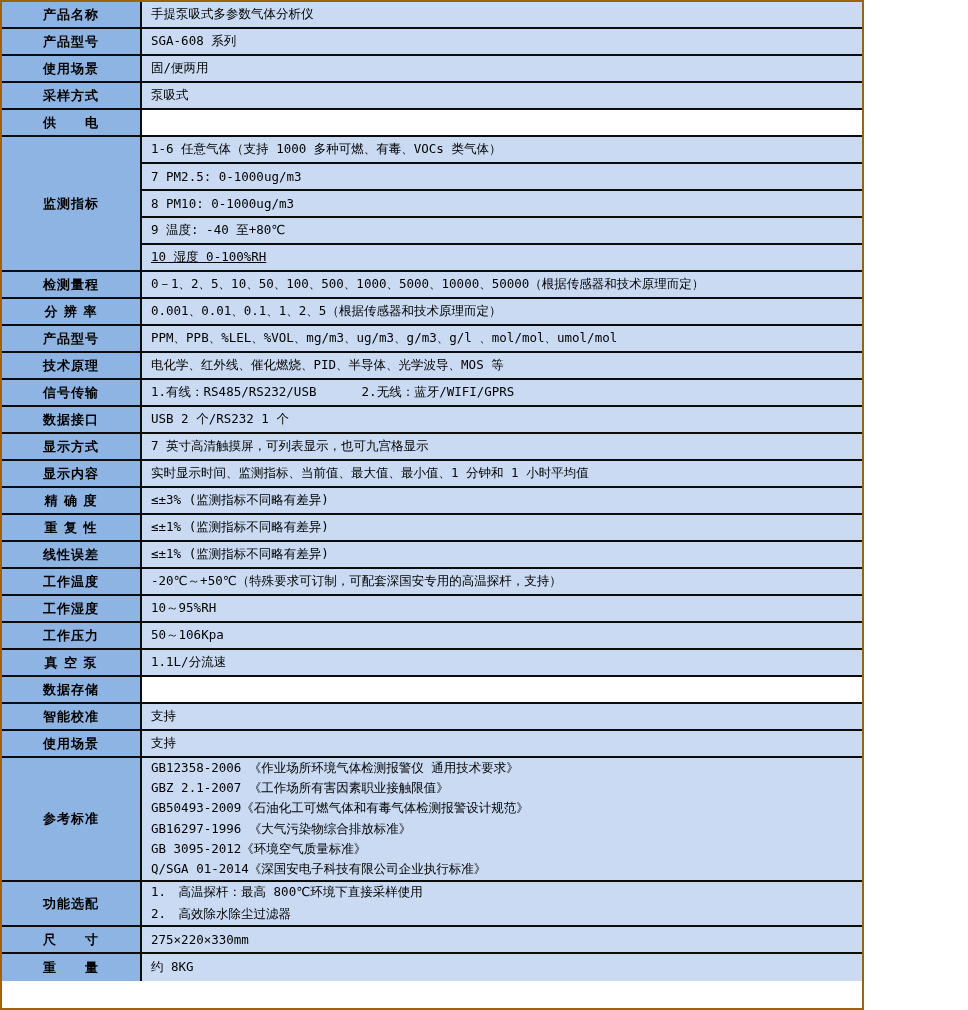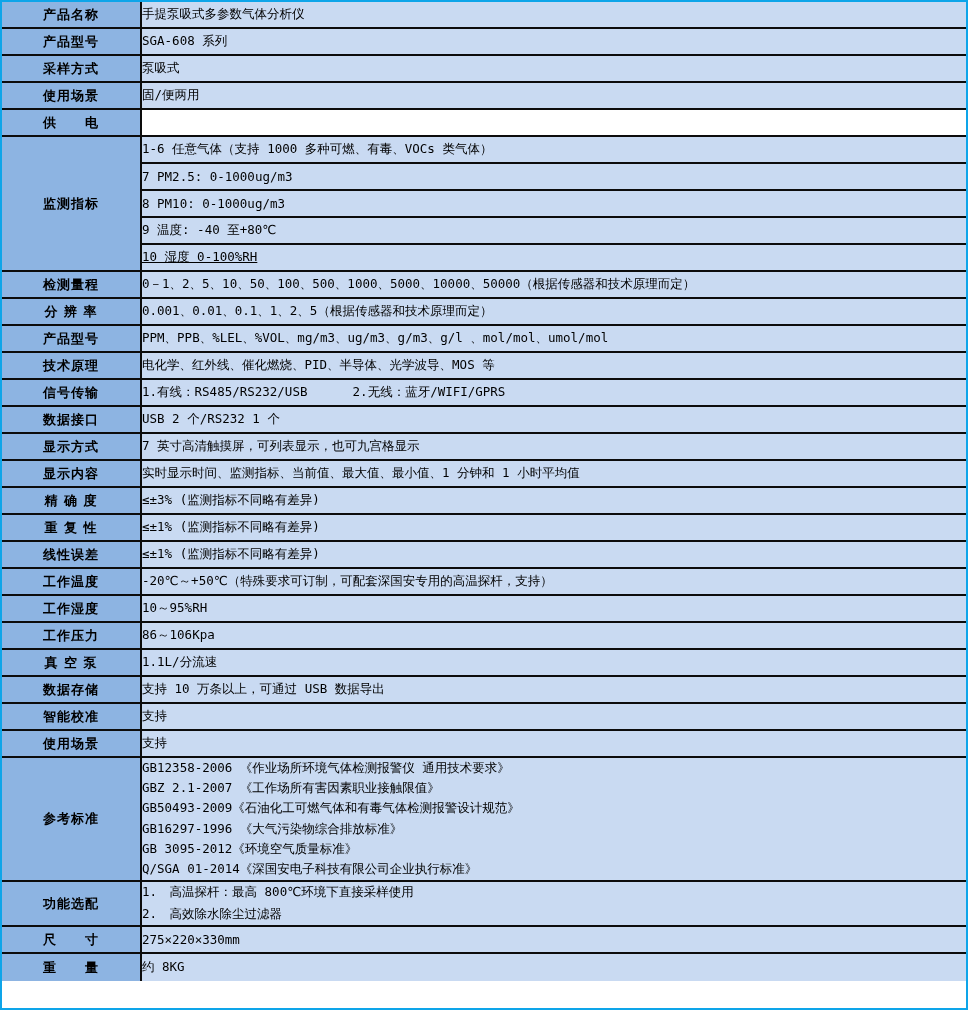--- a/index.html
+++ b/index.html
@@ -1,32 +1,32 @@
 <!DOCTYPE html>
 <html lang="zh"><head>
 <meta charset="utf-8">
 <style>
   html,body{margin:0;padding:0;background:#ffffff;}
   body{width:968px;height:1010px;overflow:hidden;
        font-family:"DejaVu Sans","Liberation Sans",sans-serif;color:#000;}
-  .spec-table{box-sizing:border-box;width:968px;height:1010px;
-       border:2px solid #0ea5e9;display:flex;flex-direction:column;}
+  .spec-table{box-sizing:border-box;width:864px;height:1010px;
+       border:2px solid #a16207;display:flex;flex-direction:column;}
   .row{box-sizing:border-box;display:flex;flex:0 0 auto;height:27px;
        border-bottom:2px solid #0c0c0c;}
   .row:last-child{border-bottom:none;}
   .row.rm{height:135px;}
   .row.rr{height:124px;}
   .row.rf{height:45px;}
   .label-cell{box-sizing:border-box;width:140px;flex:0 0 140px;
        background:#8db4e2;border-right:2px solid #0c0c0c;
        display:flex;align-items:center;justify-content:center;
        font-weight:bold;font-size:13px;letter-spacing:1px;text-align:center;}
   .value-col{flex:1;background:#c9daf2;display:flex;flex-direction:column;min-width:0;}
   .vcell{box-sizing:border-box;flex:1;display:flex;align-items:center;
-       font-size:12.5px;white-space:pre;
+       padding-left:9px;font-size:12.5px;white-space:pre;
        font-family:"DejaVu Sans Mono","DejaVu Sans",sans-serif;}
   .rm .vcell{border-bottom:2px solid #0c0c0c;}
   .rm .vcell:last-child{border-bottom:none;text-decoration:underline;}
   .rr .vcell,.rf .vcell{border-bottom:none;}
 </style>
 </head>
 <body>
 
 <div class="spec-table">
 
@@ -38,30 +38,30 @@
   </div>
 
   <div class="row">
     <div class="label-cell">产品型号</div>
     <div class="value-col">
         <div class="vcell">SGA-608 系列</div>
       </div>
   </div>
 
   <div class="row">
+    <div class="label-cell">使用场景</div>
+    <div class="value-col">
+        <div class="vcell">固/便两用</div>
+      </div>
+  </div>
+
+  <div class="row">
     <div class="label-cell">采样方式</div>
     <div class="value-col">
         <div class="vcell">泵吸式</div>
-      </div>
-  </div>
-
-  <div class="row">
-    <div class="label-cell">使用场景</div>
-    <div class="value-col">
-        <div class="vcell">固/便两用</div>
       </div>
   </div>
 
   <div class="row">
     <div class="label-cell">供　　电</div>
   </div>
 
   <div class="row rm">
     <div class="label-cell">监测指标</div>
     <div class="value-col">
@@ -160,37 +160,34 @@
   <div class="row">
     <div class="label-cell">工作湿度</div>
     <div class="value-col">
         <div class="vcell">10～95%RH</div>
       </div>
   </div>
 
   <div class="row">
     <div class="label-cell">工作压力</div>
     <div class="value-col">
-        <div class="vcell">86～106Kpa</div>
+        <div class="vcell">50～106Kpa</div>
       </div>
   </div>
 
 
   <div class="row">
     <div class="label-cell">真 空 泵</div>
     <div class="value-col">
         <div class="vcell">1.1L/分流速</div>
       </div>
   </div>
 
   <div class="row">
     <div class="label-cell">数据存储</div>
-    <div class="value-col">
-        <div class="vcell">支持 10 万条以上，可通过 USB 数据导出</div>
-      </div>
   </div>
 
   <div class="row">
     <div class="label-cell">智能校准</div>
     <div class="value-col">
         <div class="vcell">支持</div>
       </div>
   </div>
 
   <div class="row">

